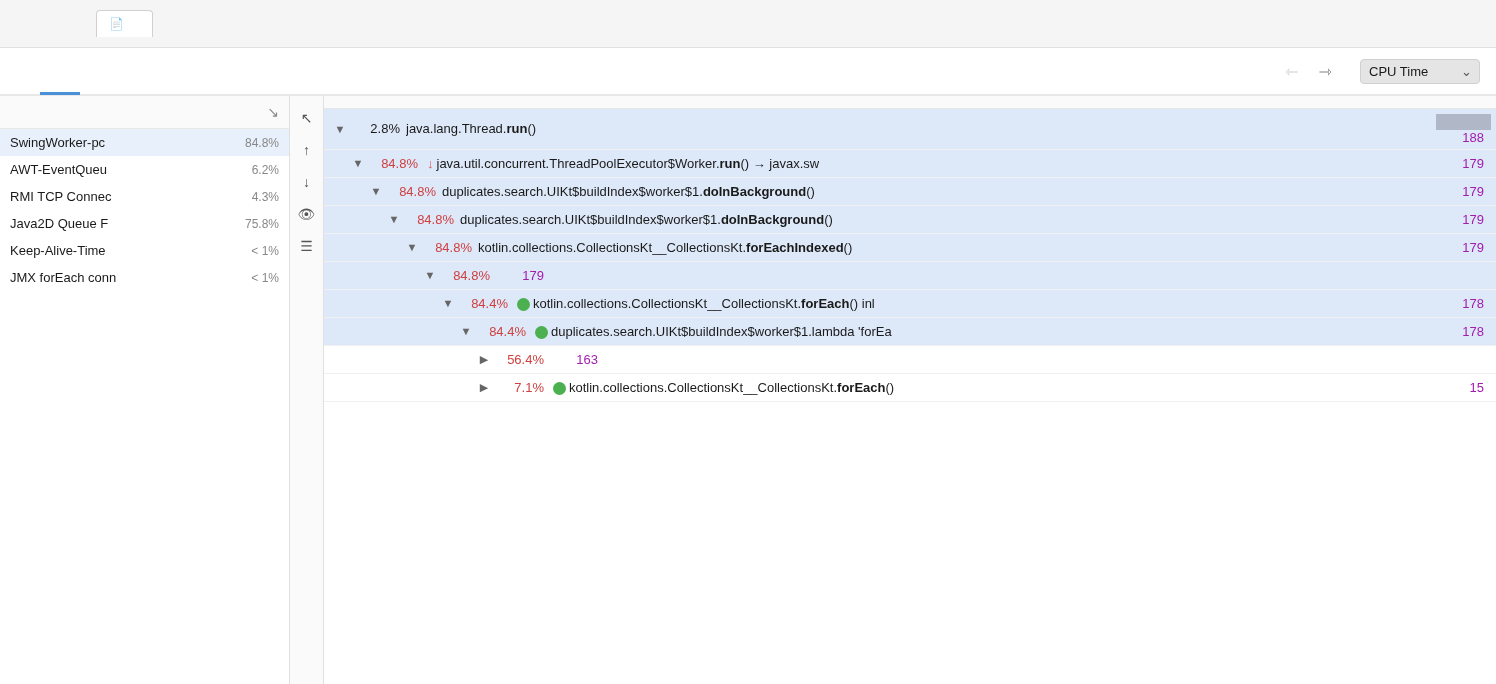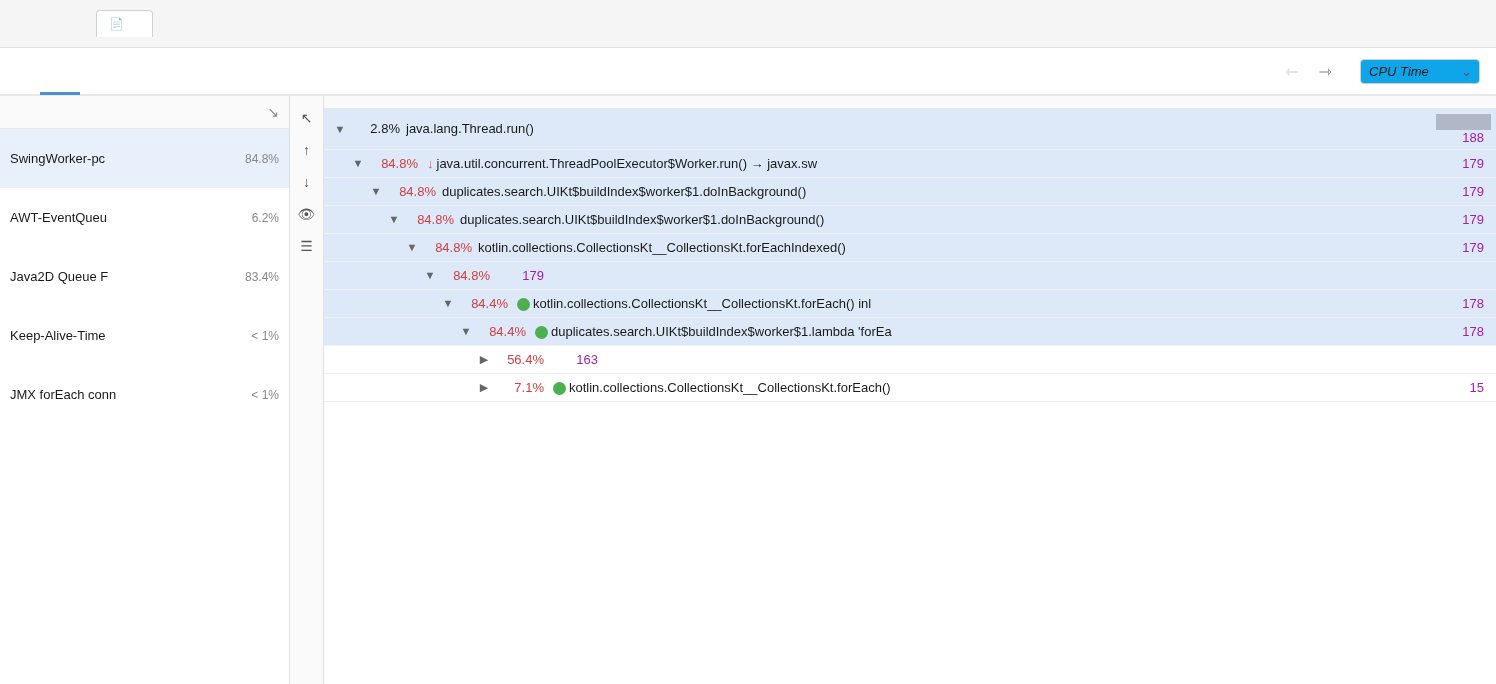--- a/index.html
+++ b/index.html
@@ -113,25 +113,24 @@
     .show-label {
       font-size: 13px;
       color: #555;
     }
     .show-select {
       border: 1px solid #d0d0d0;
       border-radius: 4px;
       padding: 4px 24px 4px 8px;
       font-size: 13px;
       color: #1a1a1a;
-      background: #0ea5e9;
+      background: #e5e5e5;
       appearance: none;
       cursor: pointer;
       min-width: 120px;
-      font-style: italic;
     }
     .select-wrapper {
       position: relative;
       display: inline-block;
     }
     .select-wrapper::after {
       content: '⌄';
       position: absolute;
       right: 8px;
       top: 50%;
@@ -167,21 +166,21 @@
     }
     .sidebar-sort-icon {
       color: #888;
       font-size: 14px;
       cursor: pointer;
     }
     .sidebar-item {
       display: flex;
       align-items: center;
       justify-content: space-between;
-      padding: 22px 10px;
+      padding: 6px 10px;
       cursor: pointer;
       font-size: 13px;
     }
     .sidebar-item.selected { background: #e8f0fb; }
     .sidebar-item-name { color: #1a1a1a; }
     .sidebar-item-pct {
       font-size: 12px;
       color: #888;
       margin-left: 4px;
     }
@@ -262,21 +261,21 @@
       font-weight: 500;
       margin-right: 6px;
     }
     .tree-pct.normal { color: #1a1a1a; }
     .tree-method {
       flex: 1;
       overflow: hidden;
       text-overflow: ellipsis;
       white-space: nowrap;
     }
-    .tree-method .bold { font-weight: 400; }
+    .tree-method .bold { font-weight: 700; }
     .tree-exec {
       width: 60px;
       text-align: right;
       padding-right: 12px;
       color: #a21caf;
       flex-shrink: 0;
     }
     .tree-exec-bar {
       display: inline-block;
       background: #b0b8c8;
@@ -356,22 +355,26 @@
 
     <div class="sidebar-item selected">
           <span class="sidebar-item-name">SwingWorker-pc</span>
           <span class="sidebar-item-pct">84.8%</span>
         </div>
         <div class="sidebar-item">
           <span class="sidebar-item-name">AWT-EventQueu</span>
           <span class="sidebar-item-pct">6.2%</span>
         </div>
         <div class="sidebar-item">
+          <span class="sidebar-item-name">RMI TCP Connec</span>
+          <span class="sidebar-item-pct">4.3%</span>
+        </div>
+        <div class="sidebar-item">
           <span class="sidebar-item-name">Java2D Queue F</span>
-          <span class="sidebar-item-pct">83.4%</span>
+          <span class="sidebar-item-pct">75.8%</span>
         </div>
         <div class="sidebar-item">
           <span class="sidebar-item-name">Keep-Alive-Time</span>
           <span class="sidebar-item-pct">&lt; 1%</span>
         </div>
         <div class="sidebar-item">
           <span class="sidebar-item-name">JMX forEach conn</span>
           <span class="sidebar-item-pct">&lt; 1%</span>
         </div>
       </div>

